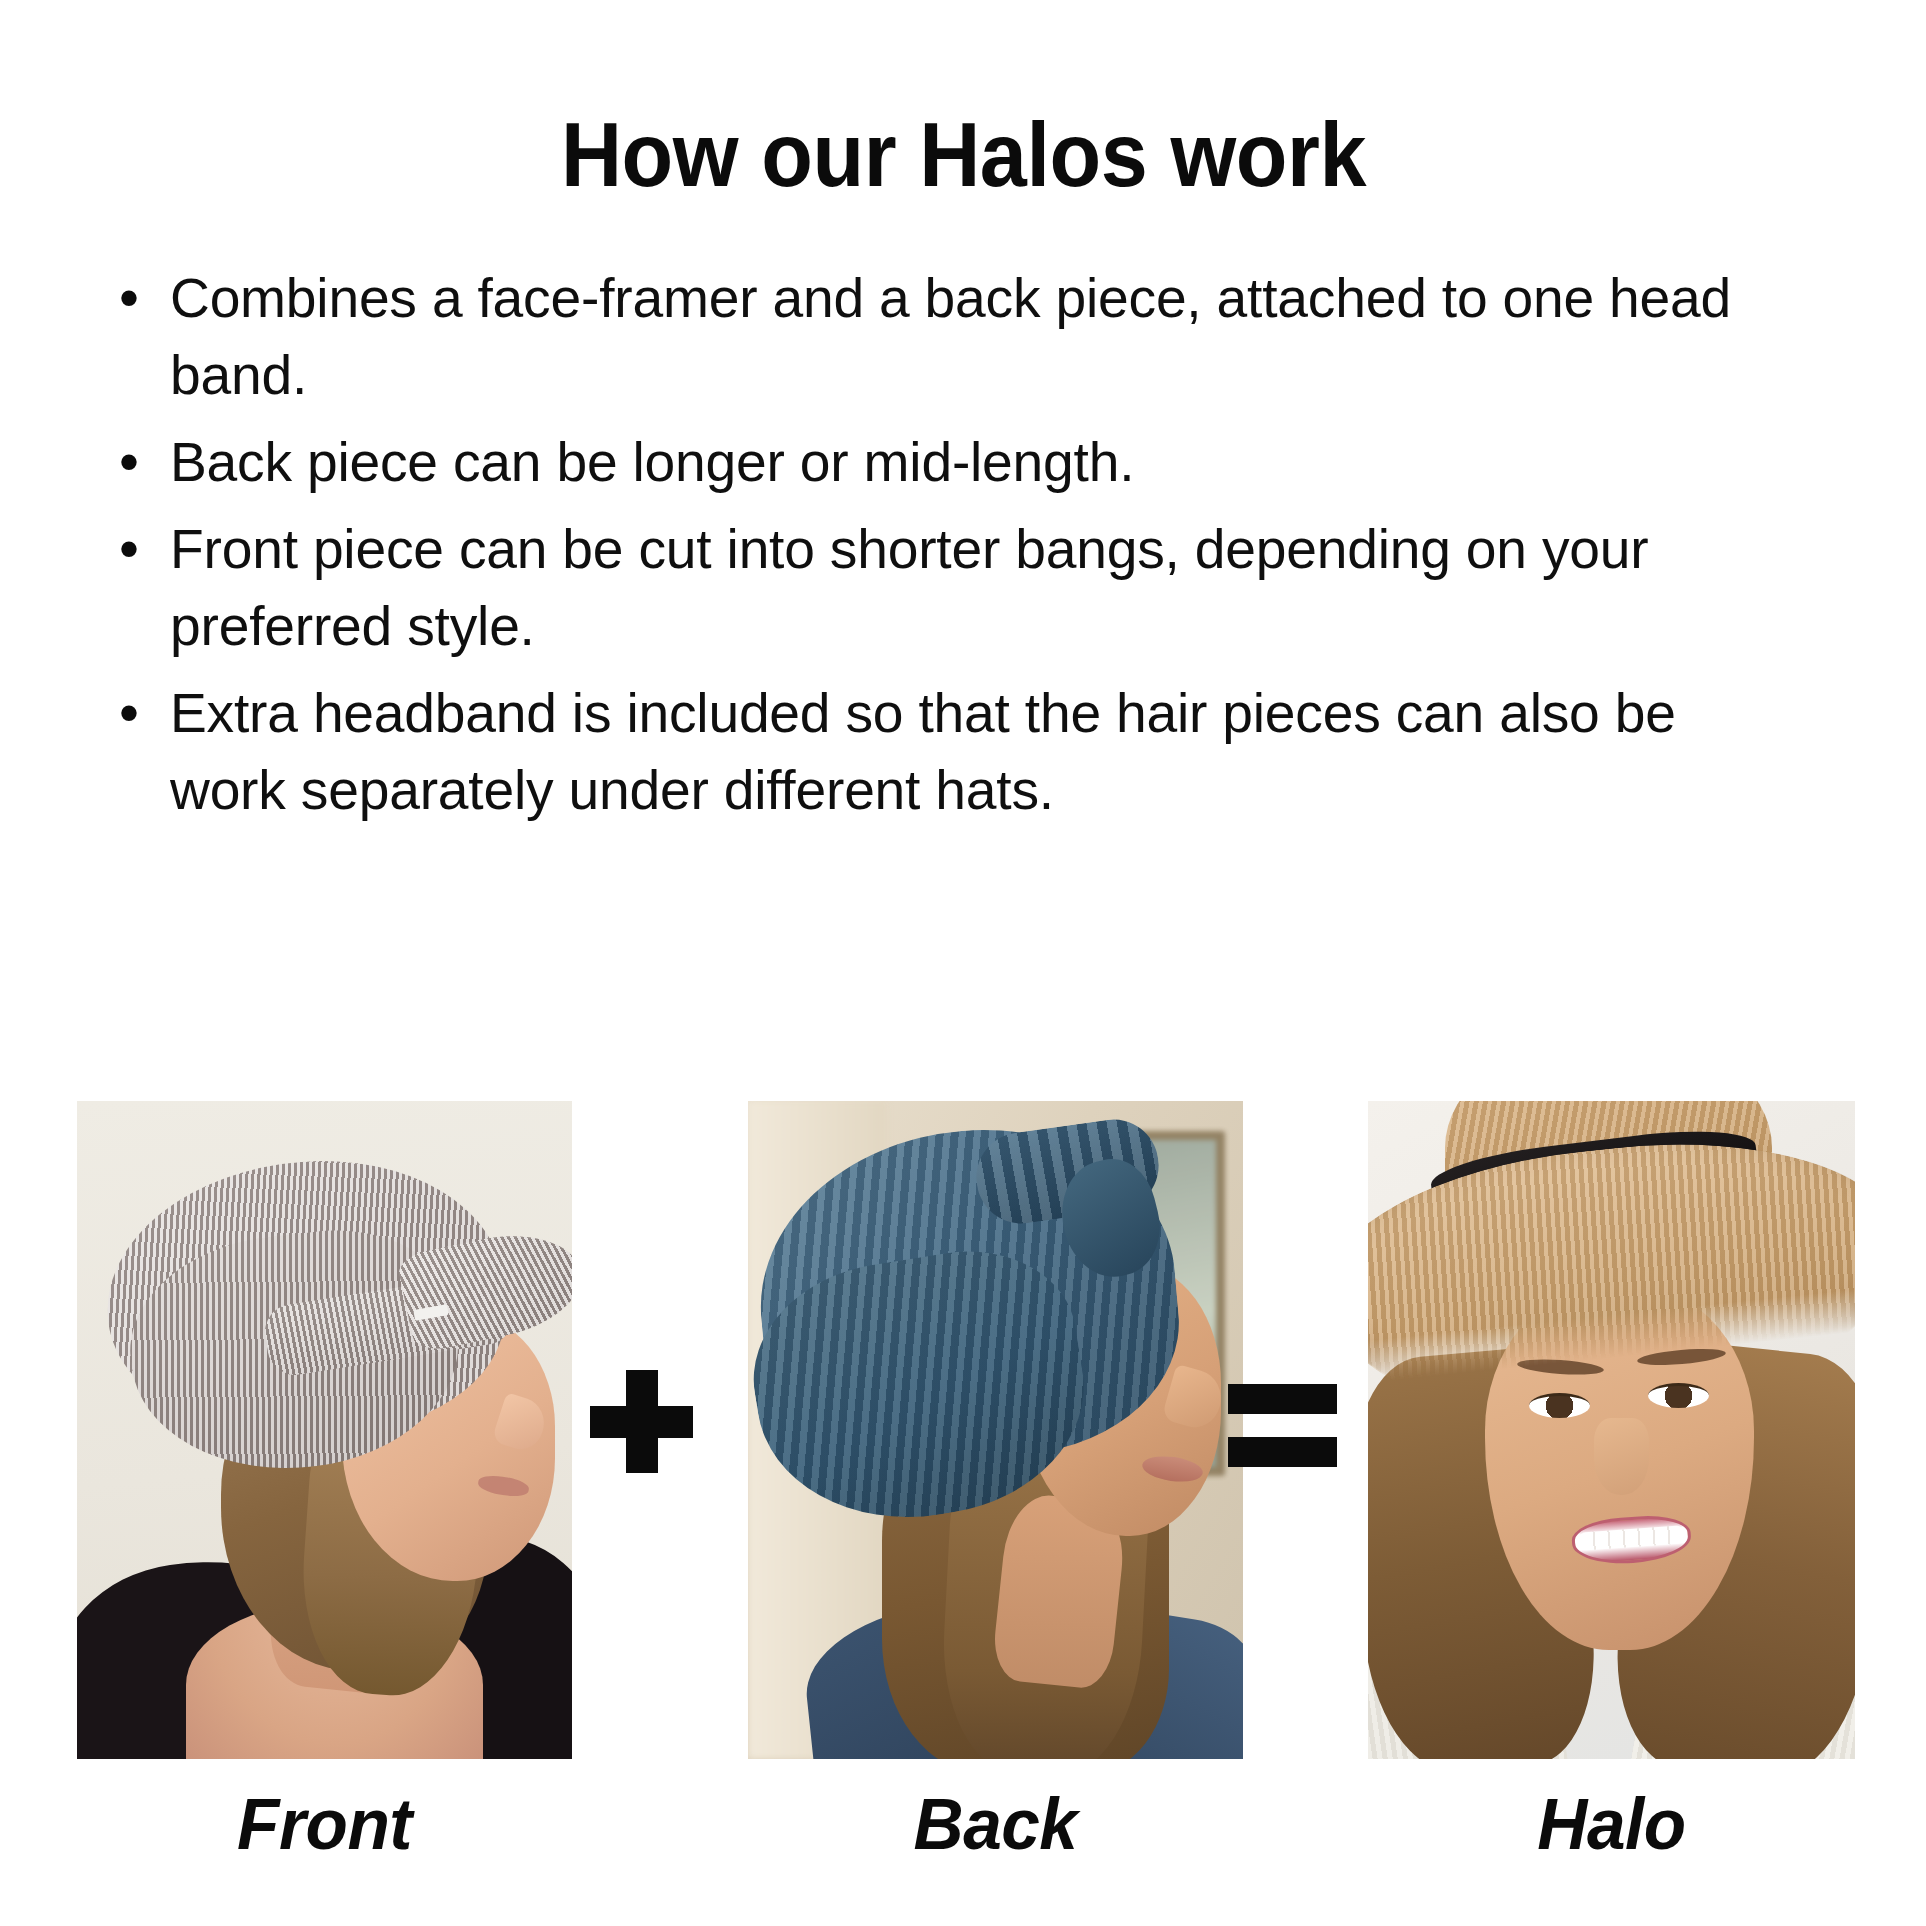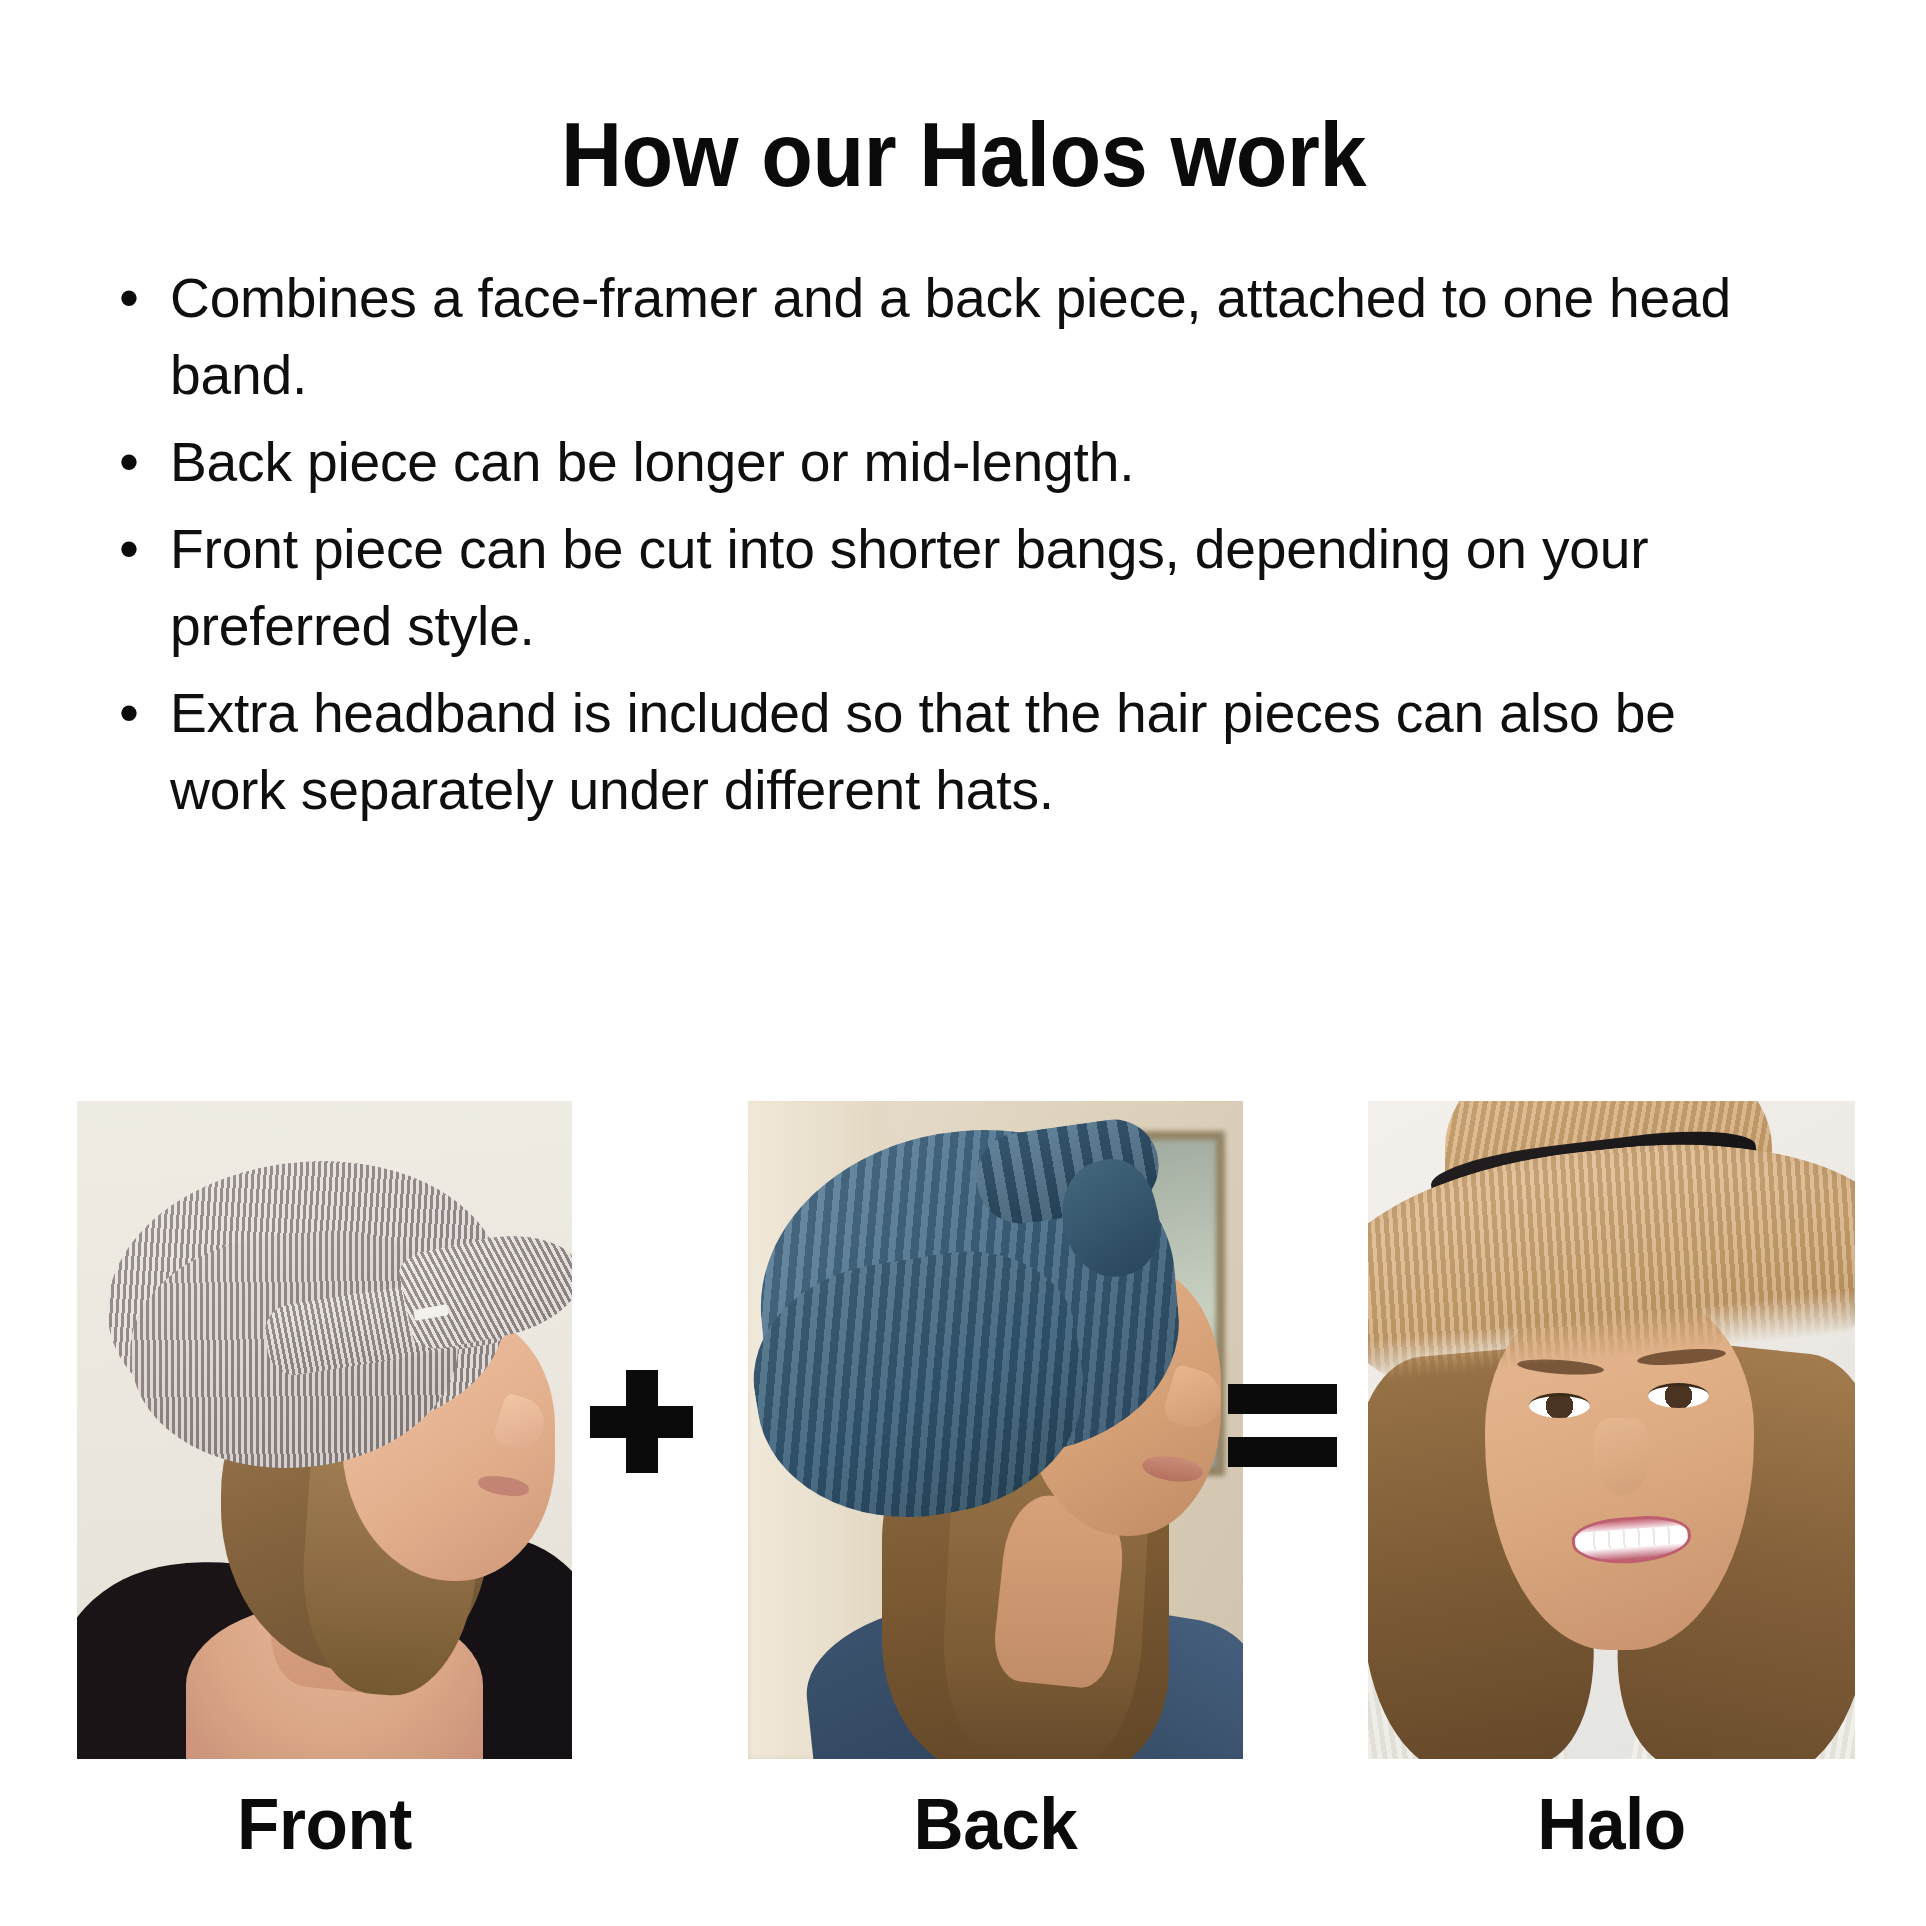--- a/index.html
+++ b/index.html
@@ -371,21 +371,21 @@
   .op-plus .vbar{position:absolute;left:36px;top:0;width:32px;height:103px;background:#0b0b0b;}
   .op-eq{
     left:1228px;top:283px;width:109px;height:83px;
   }
   .op-eq .bar{position:absolute;left:0;width:109px;height:30px;background:#0b0b0b;}
   .op-eq .bar.b1{top:0;}
   .op-eq .bar.b2{top:53px;}
 
   
   .captions{
-    position:absolute;left:0;right:0;top:1782px;height:109px;
+    position:absolute;left:0;right:0;top:1782px;height:109px;font-style:italic;
   }
   .caption{
     position:absolute;top:0;
     font-size:73px;font-weight:700;color:#0b0b0b;
     letter-spacing:-0.5px;
     transform:scaleX(0.95);
   }
   .caption.c1{left:77px;width:495px;text-align:center;transform-origin:center;}
   .caption.c2{left:748px;width:495px;text-align:center;transform-origin:center;}
   .caption.c3{left:1368px;width:487px;text-align:center;transform-origin:center;}

